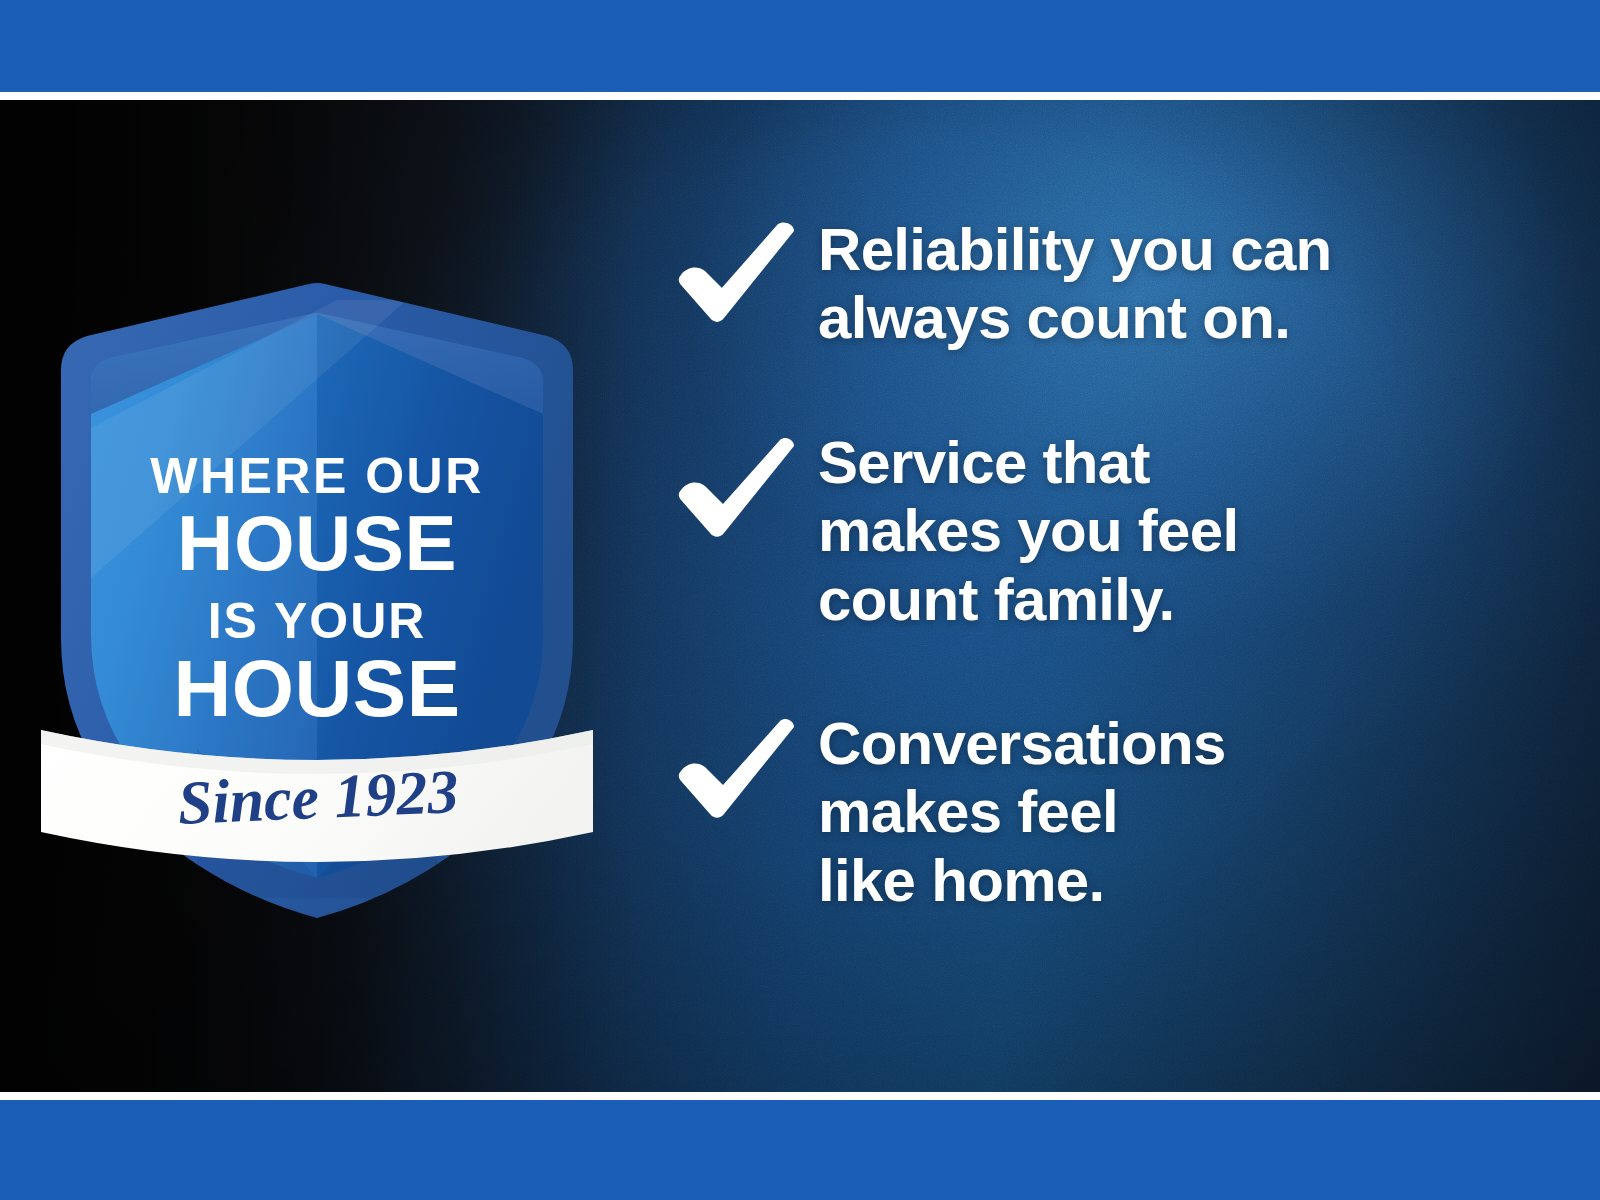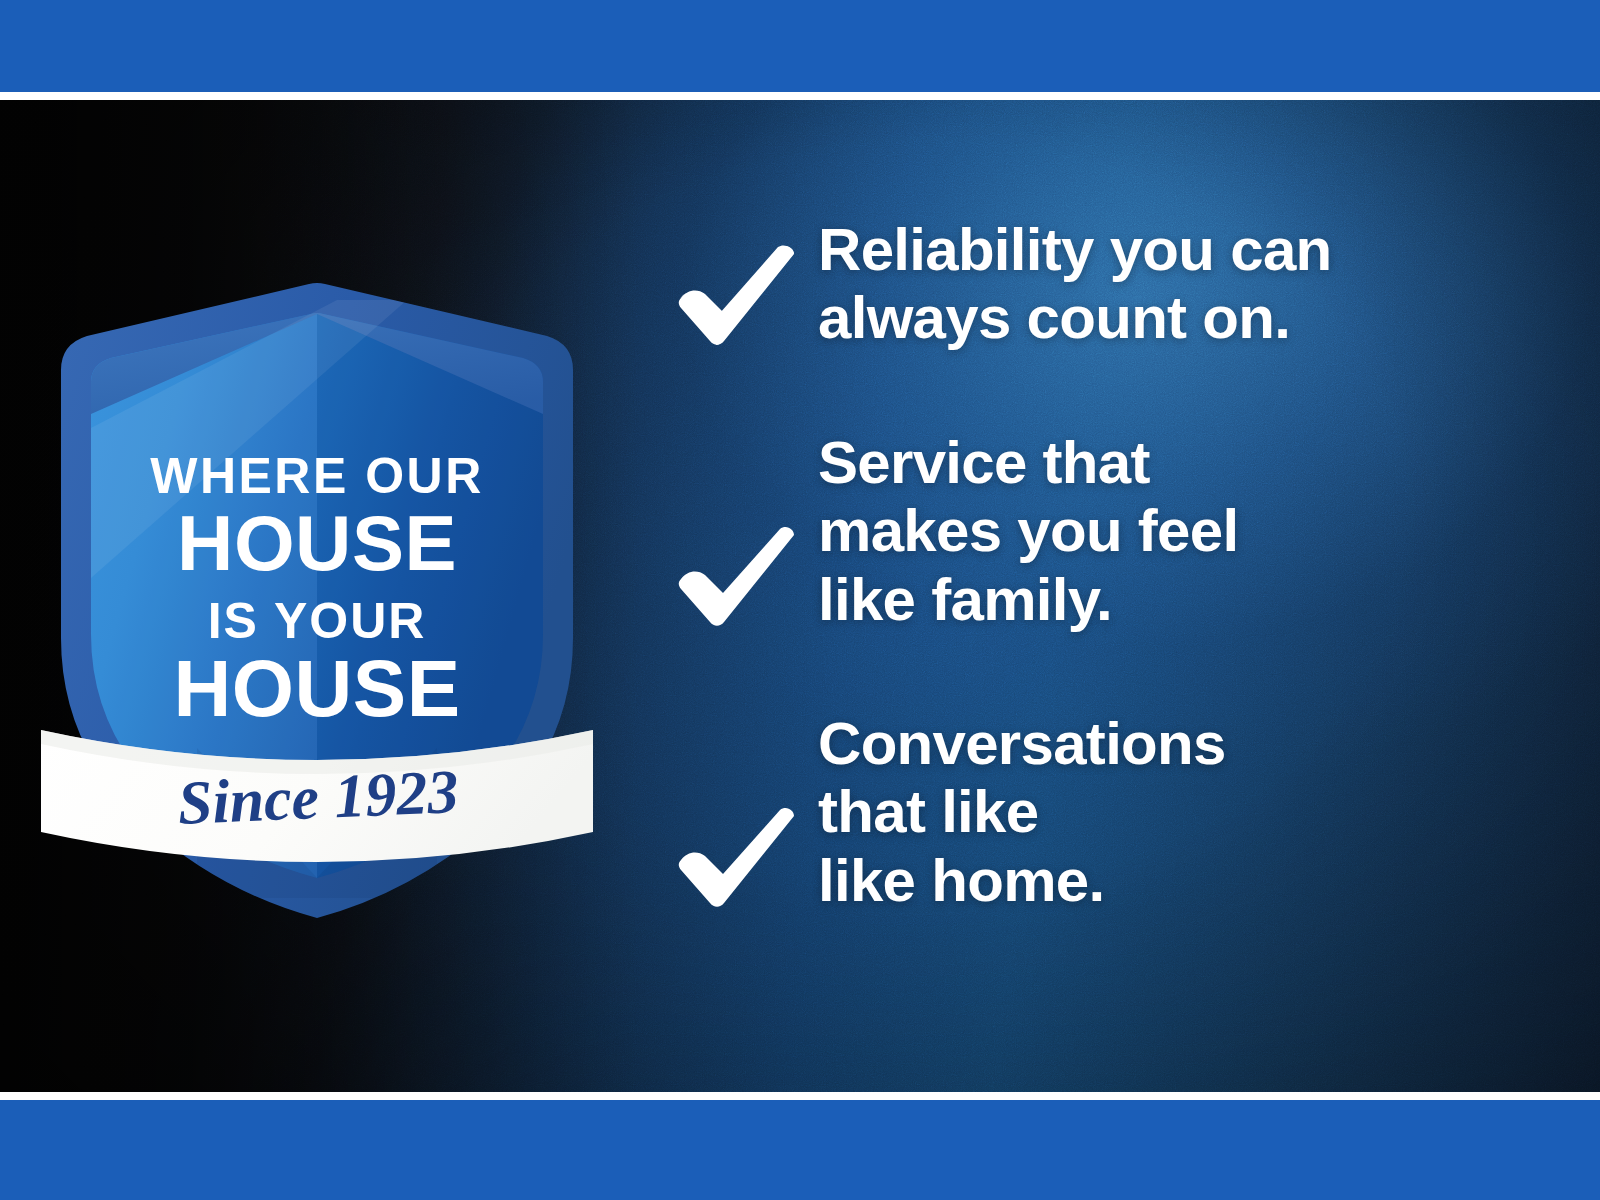--- a/index.html
+++ b/index.html
@@ -175,21 +175,21 @@
   .bullets {
     position: absolute;
     left: 672px;
     top: 112px;
     width: 900px;
   }
 
   .bullet {
     position: relative;
     display: flex;
-    align-items: flex-end;
+    align-items: flex-start;
     margin-bottom: 74px;
   }
   .bullet:last-child { margin-bottom: 0; }
 
   .check {
     flex: 0 0 auto;
     width: 128px;
     height: 112px;
     margin-right: 18px;
     margin-top: 6px;
@@ -328,33 +328,33 @@
       <div class="bullet b2">
         <span class="check">
           <svg viewBox="0 0 128 112">
             <path d="M9,57 C15,49 25,47 33,53 L51,71 L108,7
                      C114,2 122,7 122,13 L52,100 C48,105 42,105 38,100
                      L9,67 C6,63 6,60 9,57 Z" fill="#ffffff"></path>
           </svg>
         </span>
         <div class="bullet-text">Service that
 makes you feel
-like family.</div>
+count family.</div>
       </div>
 
       <div class="bullet b3">
         <span class="check">
           <svg viewBox="0 0 128 112">
             <path d="M9,57 C15,49 25,47 33,53 L51,71 L108,7
                      C114,2 122,7 122,13 L52,100 C48,105 42,105 38,100
                      L9,67 C6,63 6,60 9,57 Z" fill="#ffffff"></path>
           </svg>
         </span>
         <div class="bullet-text">Conversations
-that like
+makes feel
 like home.</div>
       </div>
 
     </div>
   </div>
 
   <div class="brand-bar top" style="background: rgb(27, 94, 184);"></div>
   <div class="bar-gap  top"></div>
   <div class="bar-gap  bottom"></div>
   <div class="brand-bar bottom" style="background: rgb(27, 94, 184);"></div>

